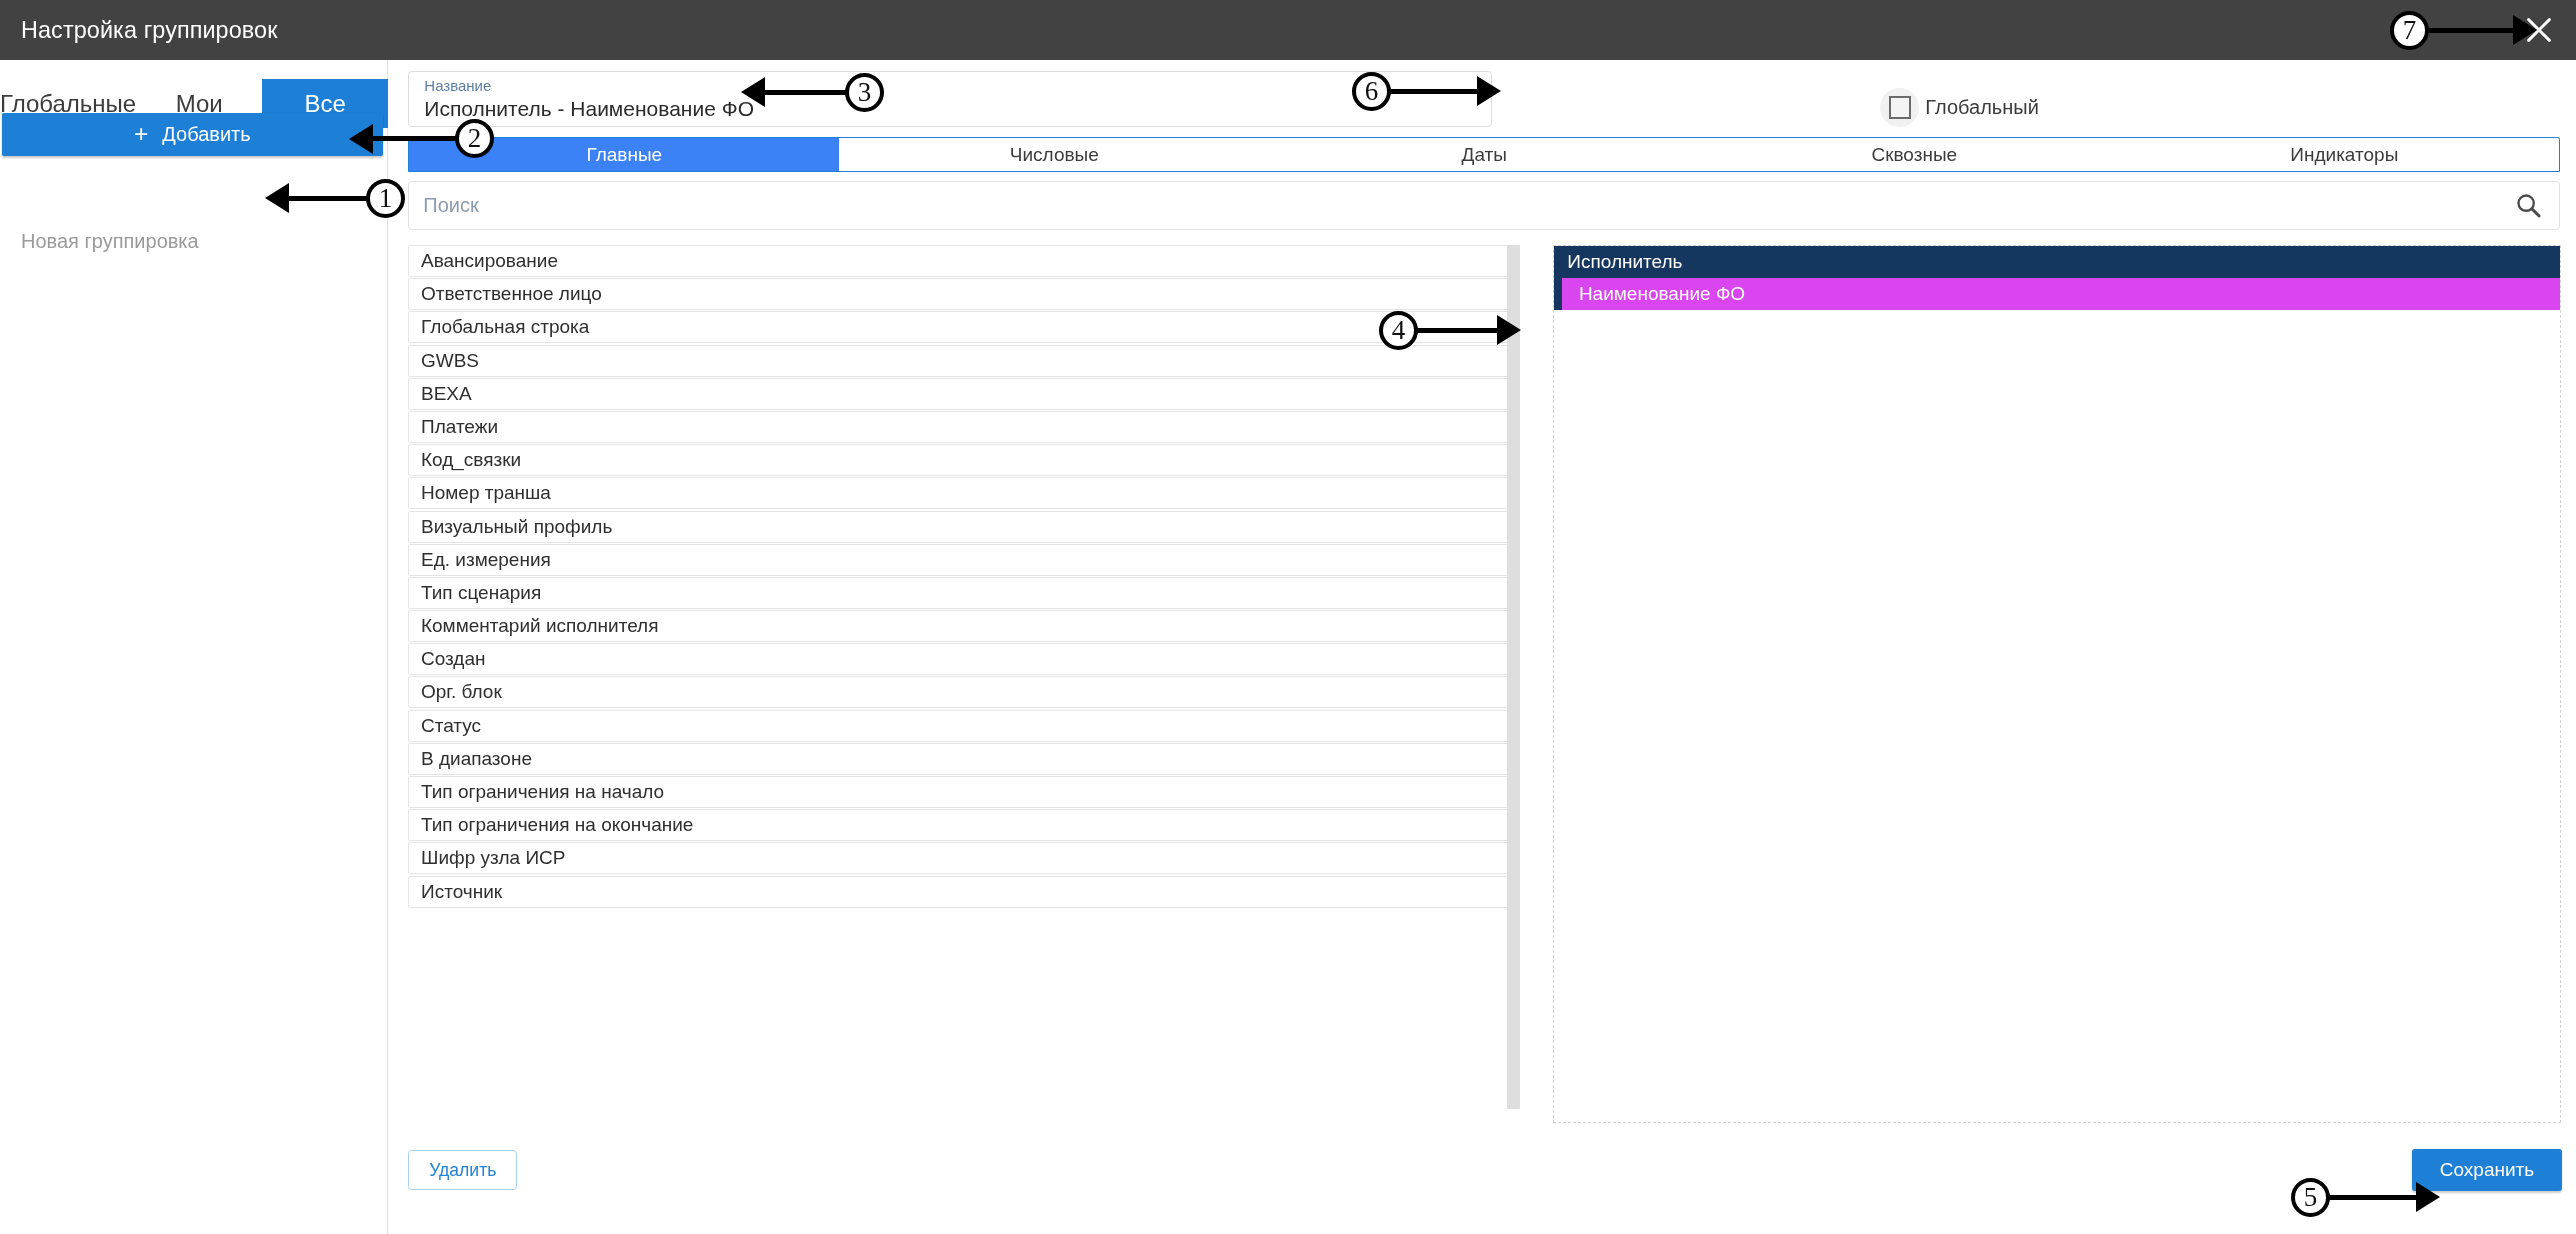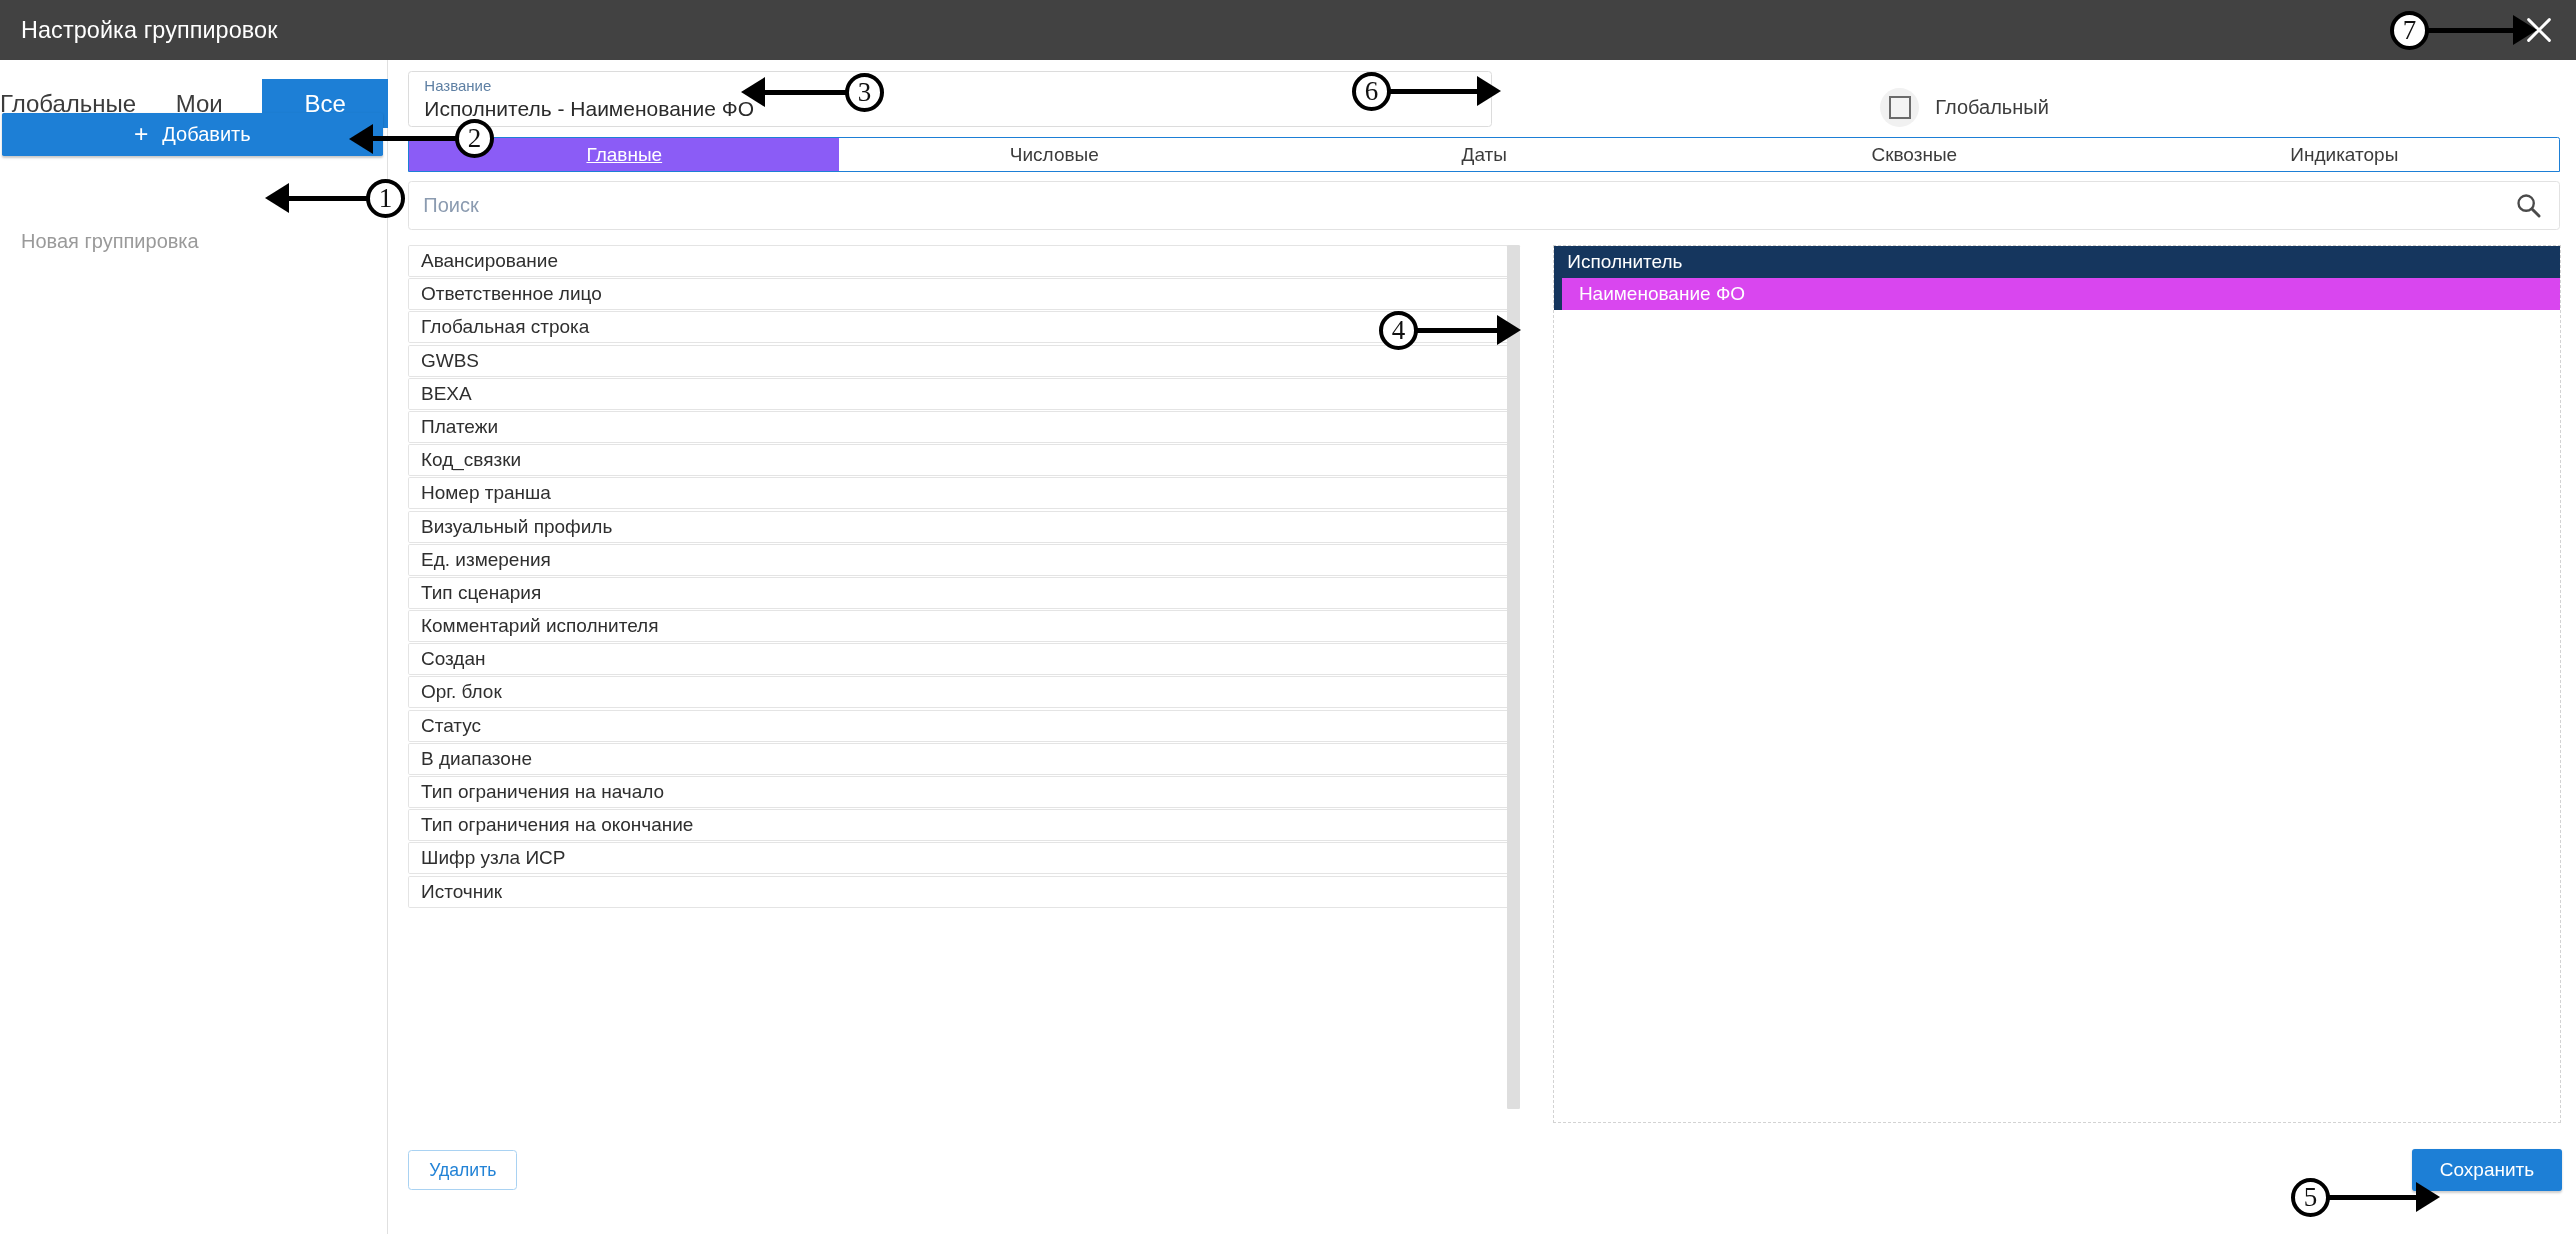--- a/index.html
+++ b/index.html
@@ -60,21 +60,21 @@
   .name-field {
     position:absolute; left:19.3px; top:10.5px; width:1084px; height:56px;
     border:1.2px solid #dcdcdc; border-radius:3.5px; background:#fff;
     padding:5.9px 15px 0 15px; cursor:text;
   }
   .name-label { font-size:15px; color:#5d7fa3; line-height:1.15; }
   .name-value { font-size:21px; color:#2b2b2b; line-height:1.3; margin-top:0.6px; }
 
   
   .global-wrap {
-    position:absolute; left:1496px; top:28px; display:flex; align-items:center; gap:16px;
+    position:absolute; left:1496px; top:28px; display:flex; align-items:center; gap:6px;
     cursor:pointer;
   }
   .cb-hit {
     width:39px; height:39px; border-radius:50%; background:#f1f1f1;
     display:flex; align-items:center; justify-content:center;
     margin-left:-4.7px;
   }
   .cb-box {
     width:22px; height:23.4px; border:2.3px solid #6b6b6b; background:#f4f4f4;
   }
@@ -83,21 +83,21 @@
   
   .tabbar {
     position:absolute; left:19.3px; top:77px; width:2152px; height:35px;
     border:1.2px solid #1d7fd6; border-radius:2.3px 2.3px 0 0;
     display:flex; overflow:hidden; background:#fff;
   }
   .tab {
     flex:1; display:flex; align-items:center; justify-content:center;
     font-size:19px; color:#3c3c3c; cursor:pointer; height:100%;
   }
-  .tab.active { background:#8b5cf6; color:#ffffff;text-decoration:underline; }
+  .tab.active { background:#3b82f6; color:#ffffff; }
 
   
   .searchbox {
     position:absolute; left:19.3px; top:121px; width:2152px; height:49px;
     border:1.2px solid #e2e2e2; border-radius:3.5px; background:#fff;
     display:flex; align-items:center; padding:0 14px;
   }
   .search-input {
     flex:1; border:none; outline:none; background:transparent;
     font-family:inherit; font-size:20px; color:#2b2b2b;

